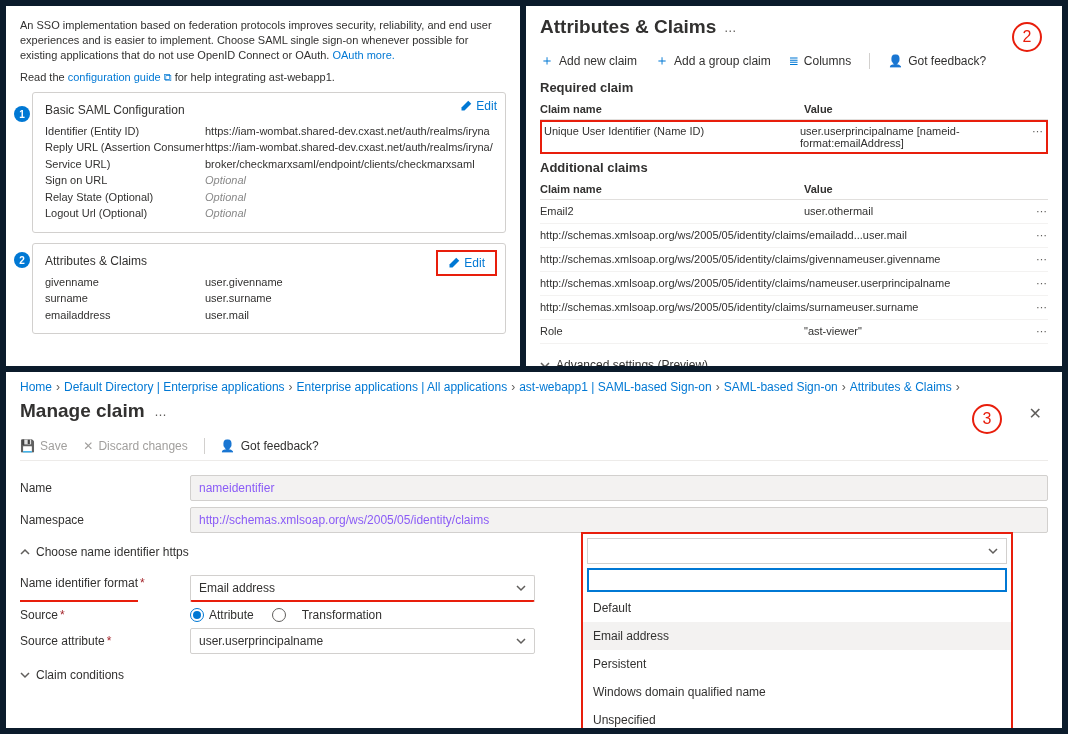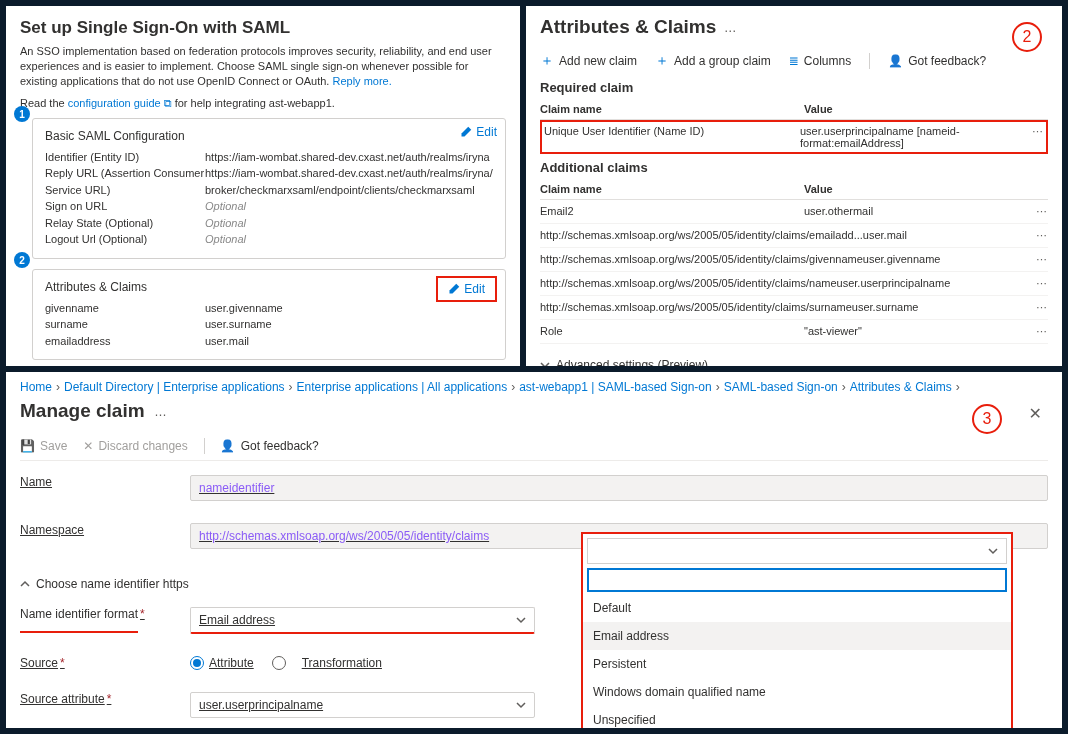--- a/index.html
+++ b/index.html
@@ -50,21 +50,21 @@
 
   .breadcrumb { font-size: 12px; margin-bottom: 6px; }
   .breadcrumb .sep { color: #605e5c; margin: 0 4px; }
   .close-x { position: absolute; top: 32px; right: 20px; font-size: 16px; color: #605e5c; }
 
   .cmdbar { display: flex; gap: 16px; align-items: center; font-size: 12px; color: #a19f9d; margin: 8px 0 14px; padding-bottom: 6px; border-bottom: 1px solid #edebe9; }
   .cmdbar .itm { display: flex; align-items: center; gap: 5px; }
   .cmdbar .sep { width:1px; height:16px; background:#d2d0ce; }
   .cmdbar .fb { color:#323130; }
 
-  .form-row { display: flex; align-items: flex-start; margin-bottom: 22px; text-decoration: underline; }
+  .form-row { display: flex; align-items: center; margin-bottom: 6px; }
   .form-label { width: 170px; font-size: 12px; }
   .form-label .req { color: #a4262c; margin-left: 2px; }
   .form-input { flex: 1; border: 1px solid #d2d0ce; border-radius: 2px; padding: 5px 8px; font-size: 12px; color: #8b5cf6; background: #faf9f8; }
   .form-input.ro { background: #f3f2f1; }
   .form-select { position: relative; }
   .form-select .sel-arrow { position: absolute; right: 8px; top: 50%; transform: translateY(-50%); }
   .sel-underline-red { border-bottom: 2px solid #e81e0c; }
 
   .radio-group { display: flex; gap: 18px; align-items: center; font-size: 12px; }
   .radio { width: 14px; height: 14px; border: 1px solid #605e5c; border-radius: 50%; display: inline-flex; align-items: center; justify-content: center; }
@@ -79,23 +79,22 @@
   .dd-item.sel { background: #f3f2f1; }
 
   .label-red-underline { display:inline-block; border-bottom: 2px solid #e81e0c; padding-bottom:10px; }
   .p3-title-row{ display:flex; align-items:center; gap:10px;}
   .p2-title-row{ display:flex; align-items:center; gap:8px;}
 </style>
 </head>
 <body>
 
 <div class="panel panel-1">
-  <h2 class="title">Set up Single Sign-On with SAML</h2>
   <p class="desc">
-    <span>An SSO implementation based on federation protocols improves security, reliability, and end user experiences and is easier to implement. Choose SAML single sign-on whenever possible for existing applications that do not use OpenID Connect or OAuth. </span><a href="#">Reply more.</a>
+    <span>An SSO implementation based on federation protocols improves security, reliability, and end user experiences and is easier to implement. Choose SAML single sign-on whenever possible for existing applications that do not use OpenID Connect or OAuth. </span><a href="#">OAuth more.</a>
   </p>
   <p class="subdesc">
     <span>Read the </span><a href="#">configuration guide</a> <span style="color:#0078d4;">⧉</span><span> for help integrating ast-webapp1.</span>
   </p>
 
   <span class="step-badge" style="left:8px; top:100px;">1</span>
   <div class="card">
     <div class="card-title">Basic SAML Configuration</div>
     <div class="edit-btn">
       <svg class="pencil" viewBox="0 0 16 16">

